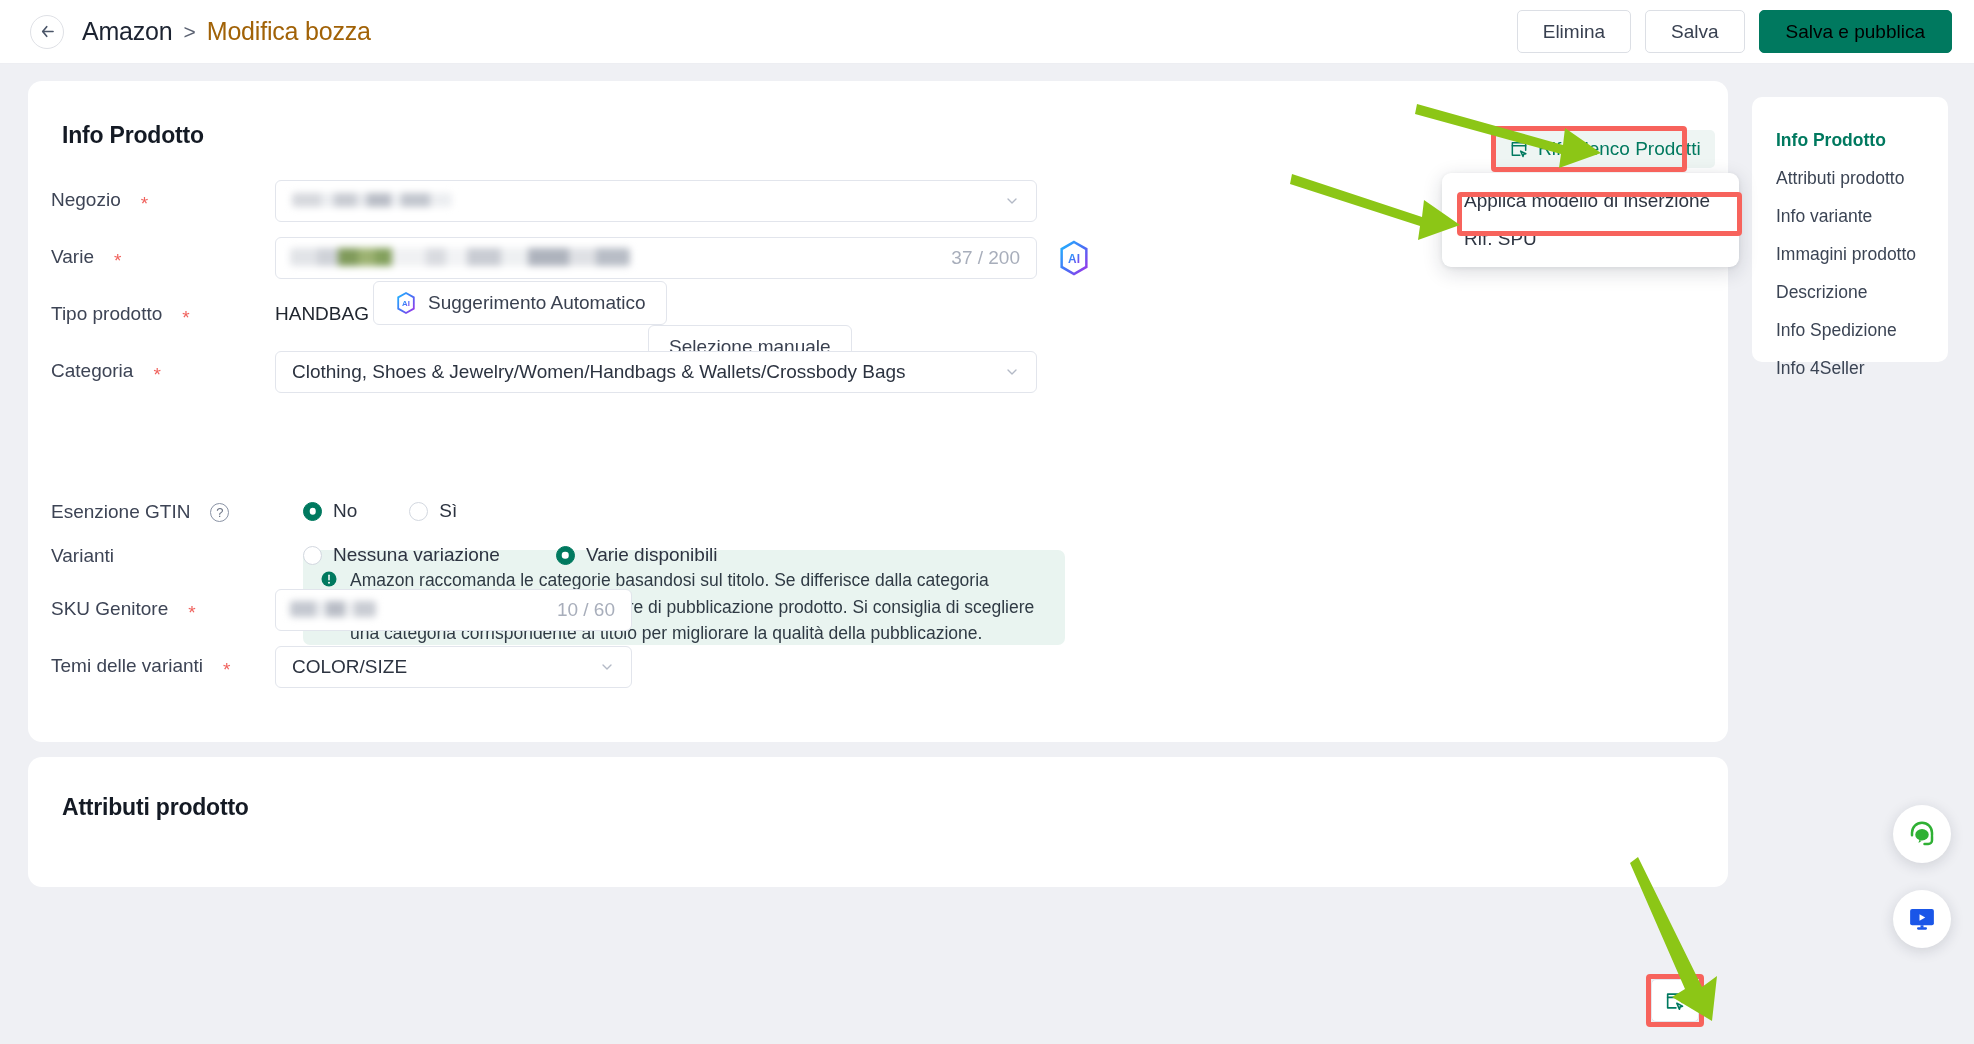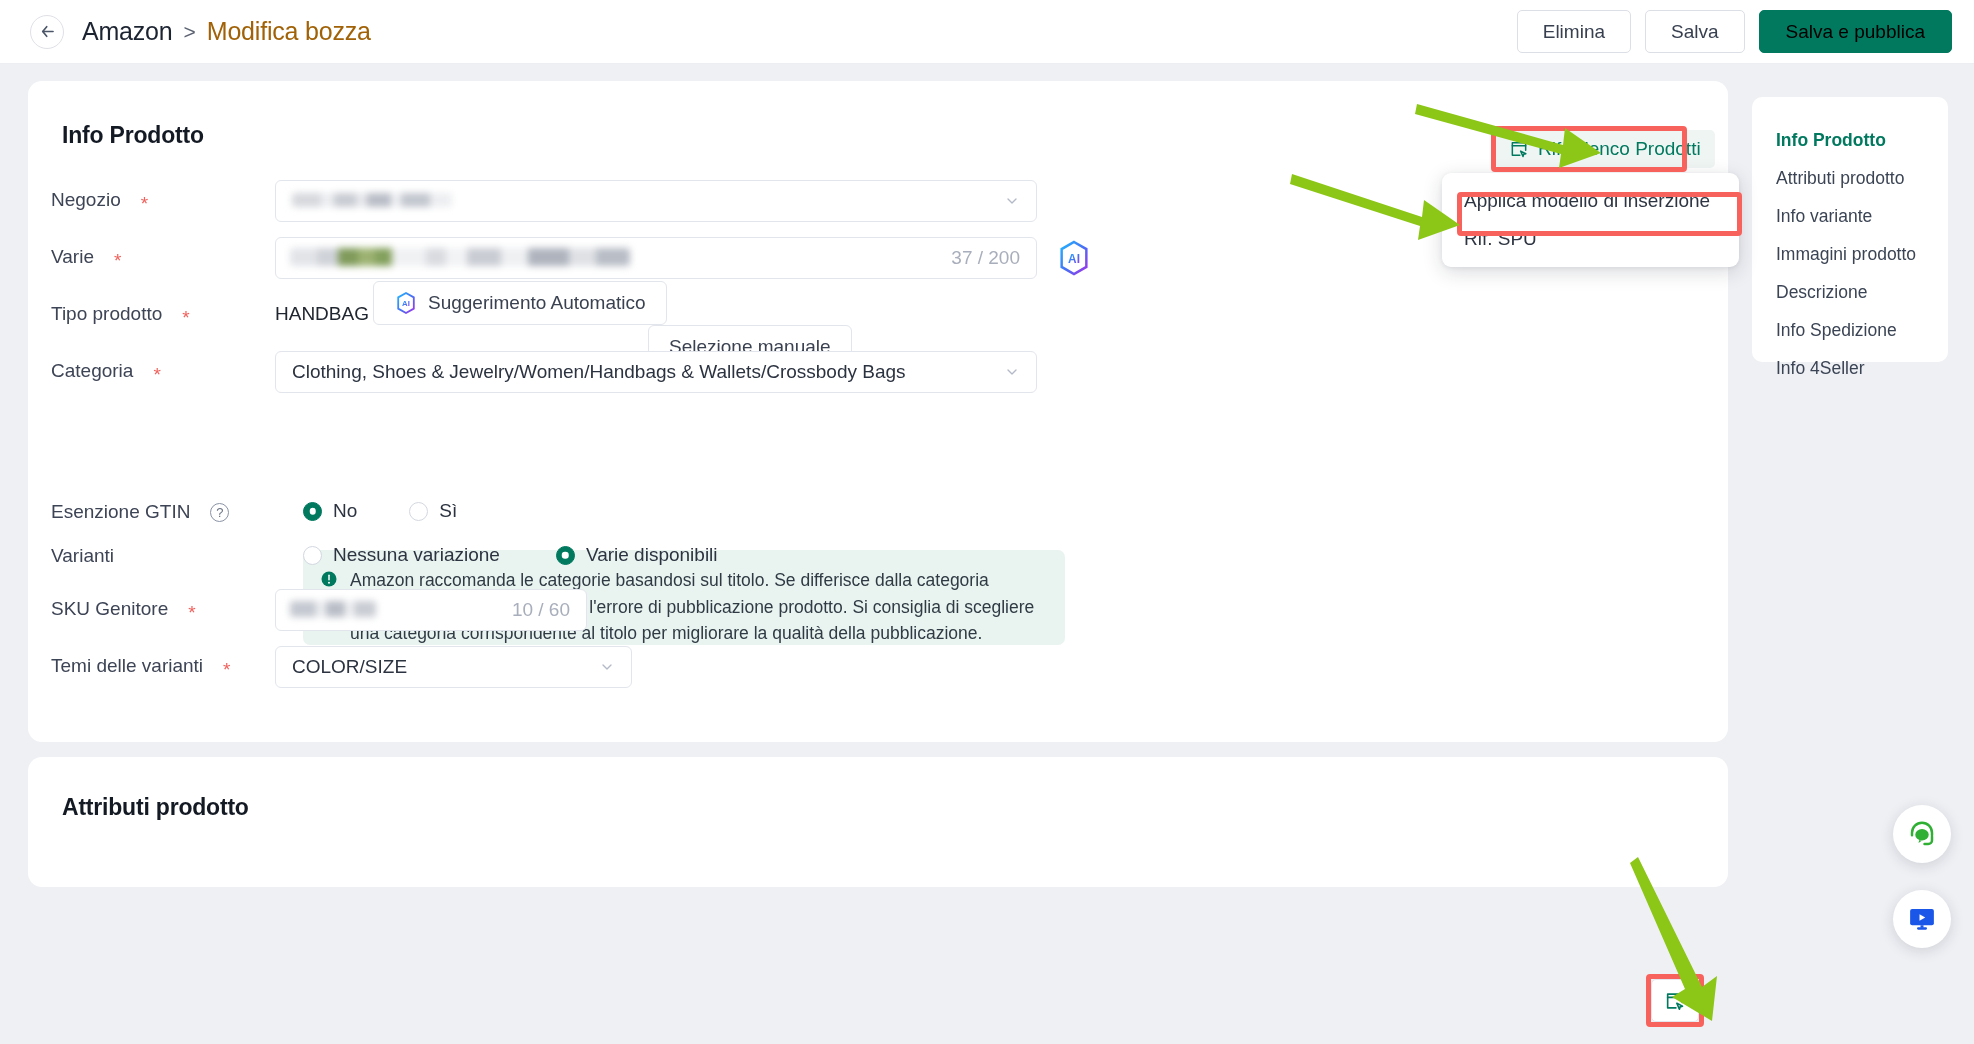--- a/index.html
+++ b/index.html
@@ -293,21 +293,21 @@
       <span class="radio-item">
         <span class="radio on"></span>
         <span class="radio-label">Varie disponibili</span>
       </span>
     </div>
 
     <div class="flabel" style="top:517px">
       <span>SKU Genitore</span>
         <span class="req">*</span>
     </div>
-    <div class="field" style="left:247px; top:508px; width:312px;">
+    <div class="field" style="left:247px; top:508px; width:357px;">
       <span class="blur-bar" style="left:14px; top:11px; width:86px; height:16px;
         background:linear-gradient(90deg,#c4c8d0 0 30%,#eceef1 30% 42%,#b9bdc6 42% 64%,#f0f1f3 64% 74%,#c9ccd3 74% 100%);"></span>
       <span class="counter">10 / 60</span>
     </div>
 
     <div class="flabel" style="top:574px">
       <span>Temi delle varianti</span>
         <span class="req">*</span>
     </div>
     <div class="field" style="left:247px; top:565px; width:357px;">

